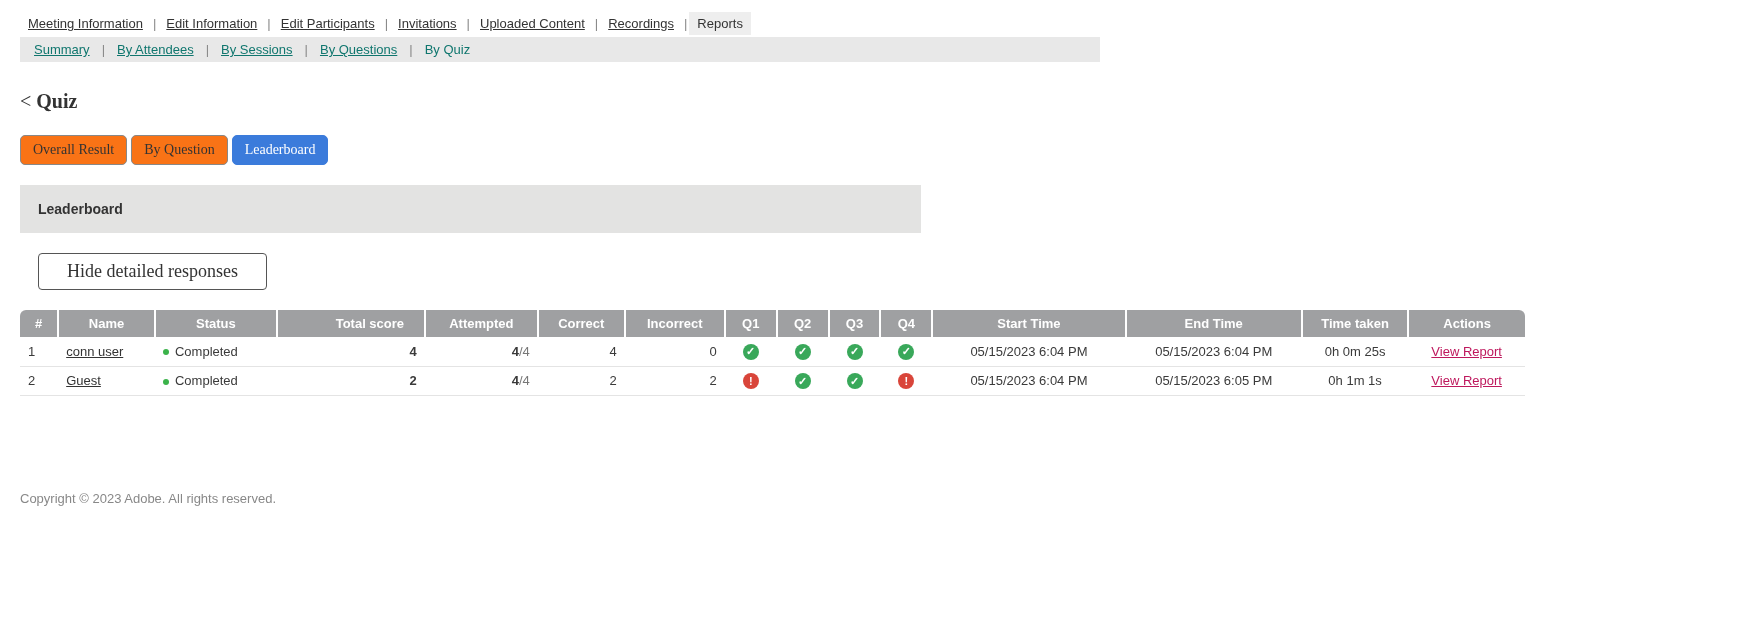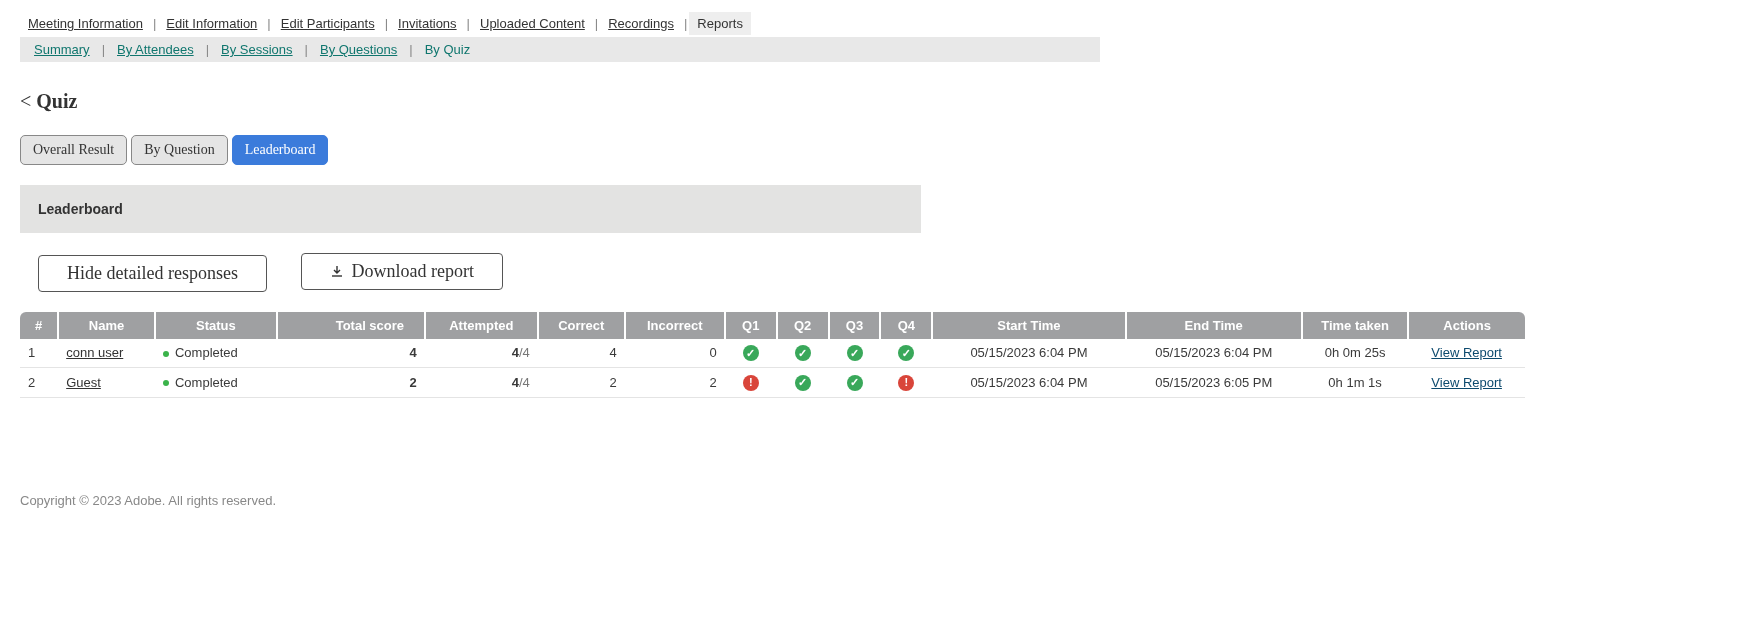--- a/index.html
+++ b/index.html
@@ -61,21 +61,21 @@
   }
   .pill {
     display: inline-block;
     border: 1px solid #888;
     border-radius: 5px;
     padding: 6px 12px;
     font-family: Georgia, "Times New Roman", serif;
     font-size: 14px;
     margin-right: 4px;
     cursor: pointer;
-    background: #e5e5e5;
+    background: #f97316;
   }
   .pill.active {
     background: #3b7bdb;
     color: #fff;
     border-color: #3b7bdb;
   }
   .section-head {
     background: #e3e3e2;
     width: 865px;
     padding: 16px 18px;
@@ -140,21 +140,21 @@
     border-radius: 50%;
     align-items: center;
     justify-content: center;
     color: #fff;
     font-size: 11px;
     font-weight: bold;
     line-height: 1;
   }
   .qicon.ok { background: #39a85a; }
   .qicon.err { background: #d9453a; }
-  .view-link { color: #0c4a6e; text-decoration: underline; }
+  .view-link { color: #be185d; text-decoration: underline; }
   .footer {
     margin-top: 95px;
     color: #888;
     font-size: 13px;
   }
 </style>
 </head>
 <body>
 
 <div class="top-tabs" id="top-tabs"><span class="tab">Meeting Information</span><span class="sep">|</span><span class="tab">Edit Information</span><span class="sep">|</span><span class="tab">Edit Participants</span><span class="sep">|</span><span class="tab">Invitations</span><span class="sep">|</span><span class="tab">Uploaded Content</span><span class="sep">|</span><span class="tab">Recordings</span><span class="sep">|</span><span class="tab active">Reports</span></div>
@@ -165,27 +165,20 @@
   <span> </span>
   <span>Quiz</span>
 </div>
 
 <div class="pill-row" id="pill-row"><span class="pill">Overall Result</span><span class="pill">By Question</span><span class="pill active">Leaderboard</span></div>
 
 <div class="section-head">Leaderboard</div>
 
 <div class="action-row">
   <span class="btn">Hide detailed responses</span>
-  <span class="btn">
-    <svg width="14" height="14" viewBox="0 0 14 14">
-      <path d="M7 1 v7 M4 5 l3 3 l3 -3" stroke="#333" stroke-width="1.4" fill="none"></path>
-      <path d="M2 11 h10" stroke="#333" stroke-width="1.4"></path>
-    </svg>
-    <span>Download report</span>
-  </span>
 </div>
 
 <table class="leader">
   <thead>
       <tr id="thead-row">
         <th style="width: 28px;">#</th>
         <th style="width: 100px;">Name</th>
         <th style="width: 125px;">Status</th>
         <th style="width: 120px; padding-left: 46px;">Total score</th>
         <th style="width: 110px;">Attempted</th>

